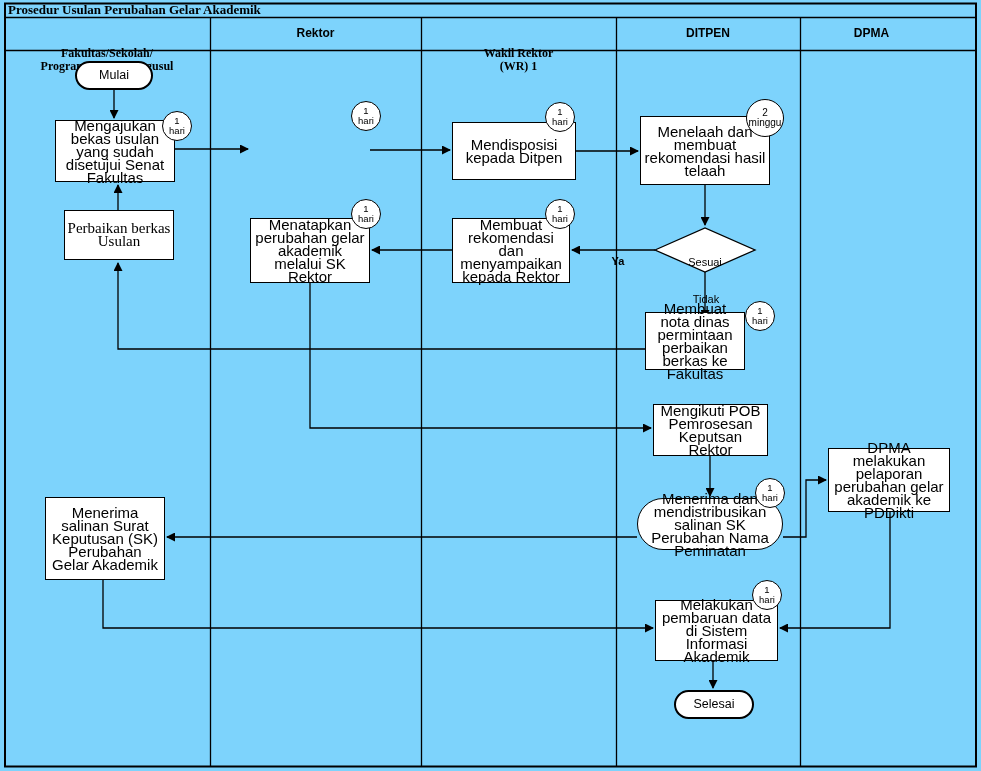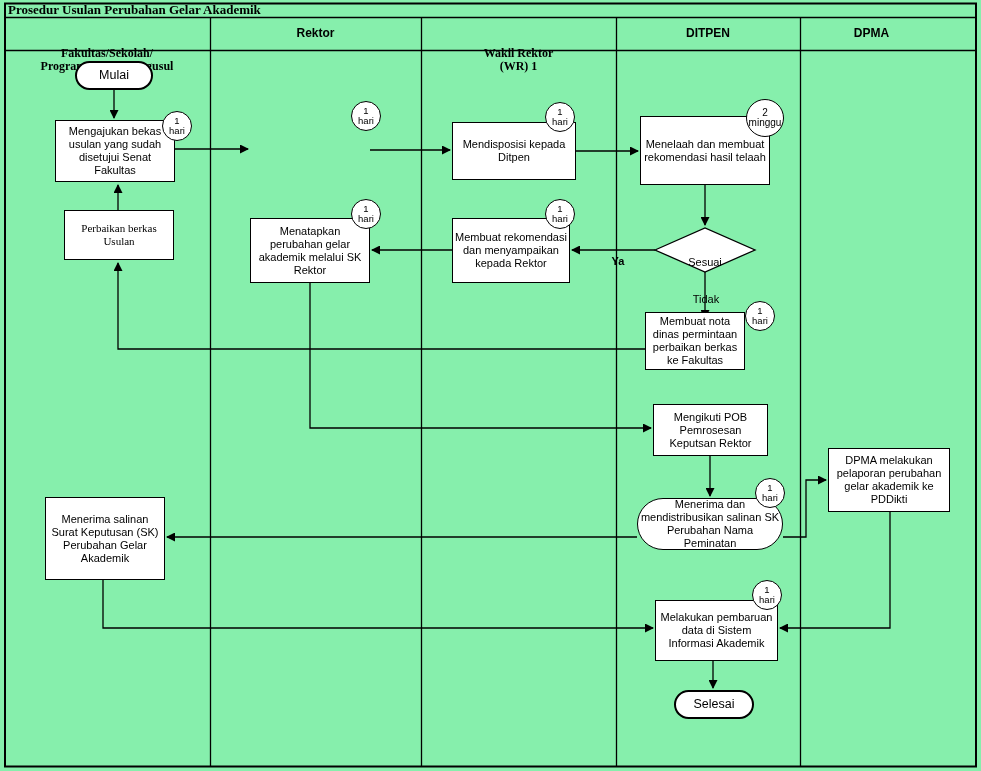--- a/index.html
+++ b/index.html
@@ -1,33 +1,33 @@
 <!DOCTYPE html>
 <html><head>
 <meta charset="utf-8">
 <style>
   html,body{margin:0;padding:0;background:#ffffff;}
   #canvas{
-    position:relative;width:981px;height:771px;background:#86efac;
+    position:relative;width:981px;height:771px;background:#7dd3fc;
     font-family:"Liberation Sans",sans-serif;color:#000;overflow:hidden;
   }
   #wires{position:absolute;left:0;top:0;width:981px;height:771px;z-index:1;}
   .title{
     position:absolute;left:8px;top:2px;height:15px;line-height:15px;
     font-family:"Liberation Serif",serif;font-weight:bold;font-size:13px;z-index:2;
   }
   .lane-header{
     position:absolute;top:17px;height:33px;display:flex;align-items:center;justify-content:center;
     text-align:center;font-weight:bold;font-size:12px;line-height:13px;white-space:pre-line;z-index:2;
   }
   .lane-header.serif{font-family:Liberation Serif, serif;margin-top:26px;}
   .node{
     position:absolute;background:#fff;border:1px solid #000;box-sizing:border-box;
     display:flex;align-items:center;justify-content:center;text-align:center;
-    font-size:11px;line-height:13px;padding:1px 2px;z-index:2;white-space:normal;
+    font-size:15px;line-height:13px;padding:1px 2px;z-index:2;white-space:normal;
   }
   .terminal{border:2.5px solid #000;border-radius:16px;font-size:12.5px;}
   .badge{
     position:absolute;width:30px;height:30px;border:1px solid #000;border-radius:50%;
     background:#fff;display:flex;align-items:center;justify-content:center;text-align:center;
     font-size:9.5px;line-height:10px;white-space:pre-line;z-index:3;box-sizing:border-box;
   }
   .badge.big{width:38px;height:38px;font-size:10px;}
   .float-label{position:absolute;z-index:2;font-size:11px;text-align:center;line-height:12px;margin-top:12px;}
   .bold{font-weight:bold;}

